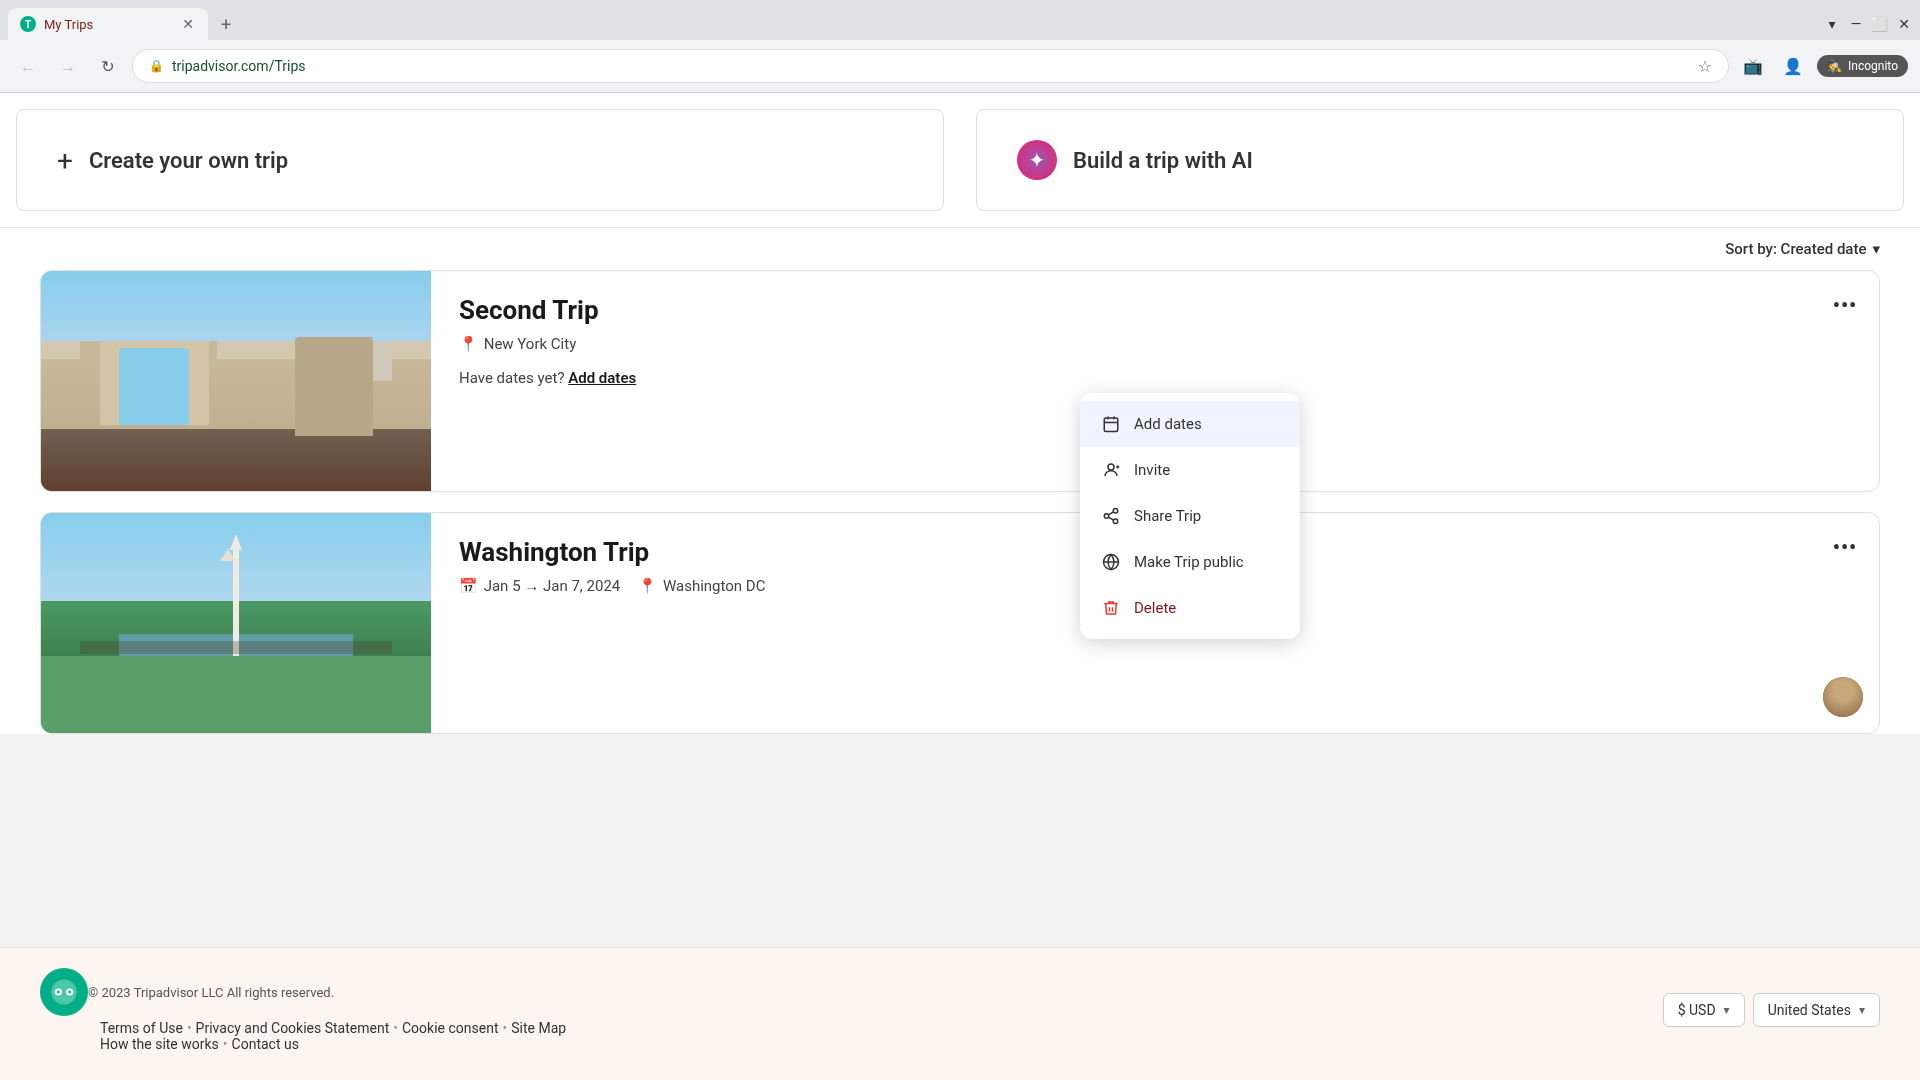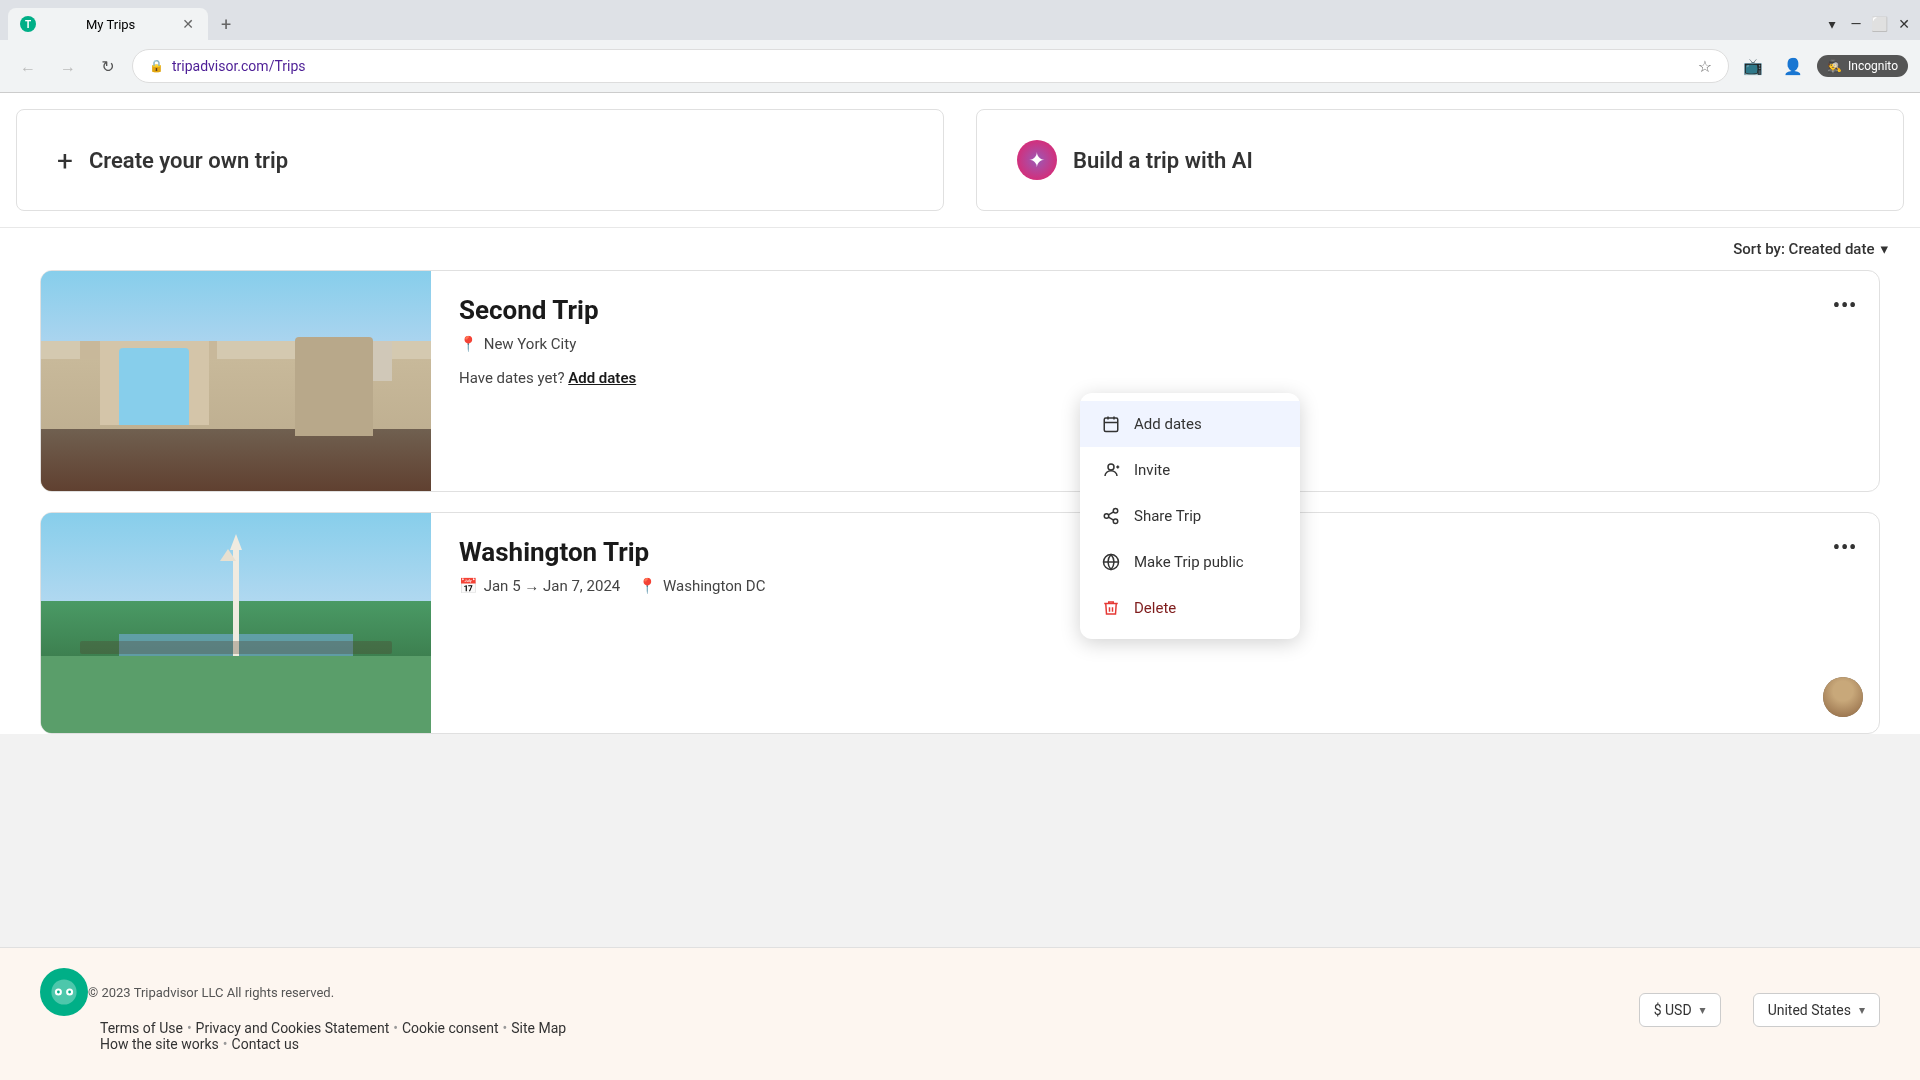--- a/index.html
+++ b/index.html
@@ -30,26 +30,25 @@
     }
     .tab-favicon {
       width: 16px; height: 16px;
       background: #00af87;
       border-radius: 50%;
       display: flex; align-items: center; justify-content: center;
       color: white; font-size: 10px; font-weight: bold;
     }
     .tab-title {
       font-size: 13px;
-      color: #000000;
+      color: #7f1d1d;
       flex: 1;
       white-space: nowrap;
       overflow: hidden;
       text-overflow: ellipsis;
-      margin-left: 42px;
     }
     .tab-close {
       font-size: 14px;
       color: #666;
       cursor: pointer;
       width: 16px; height: 16px;
       display: flex; align-items: center; justify-content: center;
       border-radius: 50%;
     }
     .new-tab-btn {
@@ -95,21 +94,21 @@
       background: white;
       border: 1px solid #ddd;
       border-radius: 20px;
       padding: 6px 16px;
       display: flex;
       align-items: center;
       gap: 8px;
       height: 34px;
     }
     .url-lock { font-size: 12px; color: #555; }
-    .url-text { font-size: 14px; color: #4c1d95; flex: 1; }
+    .url-text { font-size: 14px; color: #14532d; flex: 1; }
     .url-actions { display: flex; gap: 6px; align-items: center; }
     .url-action-btn { font-size: 16px; color: #666; cursor: pointer; }
     .browser-actions {
       display: flex;
       gap: 8px;
       align-items: center;
     }
     .browser-action-btn {
       width: 32px; height: 32px;
       border-radius: 50%;
@@ -169,21 +168,21 @@
       align-items: center;
       justify-content: center;
       color: white;
       font-size: 20px;
     }
 
     
     .sort-bar {
       display: flex;
       justify-content: flex-end;
-      padding: 12px 32px;
+      padding: 12px 40px;
       background: white;
     }
     .sort-dropdown {
       display: flex;
       align-items: center;
       gap: 6px;
       font-size: 15px;
       color: #333;
       cursor: pointer;
       font-weight: 500;
@@ -407,21 +406,21 @@
       color: #333;
       text-decoration: none;
       cursor: pointer;
     }
     .footer-sep {
       color: #999;
       font-size: 14px;
     }
     .footer-right {
       display: flex;
-      gap: 32px;
+      gap: 8px;
       align-items: center;
       border-radius: 17px;
     }
     .currency-select, .country-select {
       display: flex;
       align-items: center;
       gap: 8px;
       background: white;
       border: 1px solid #ccc;
       border-radius: 6px;

